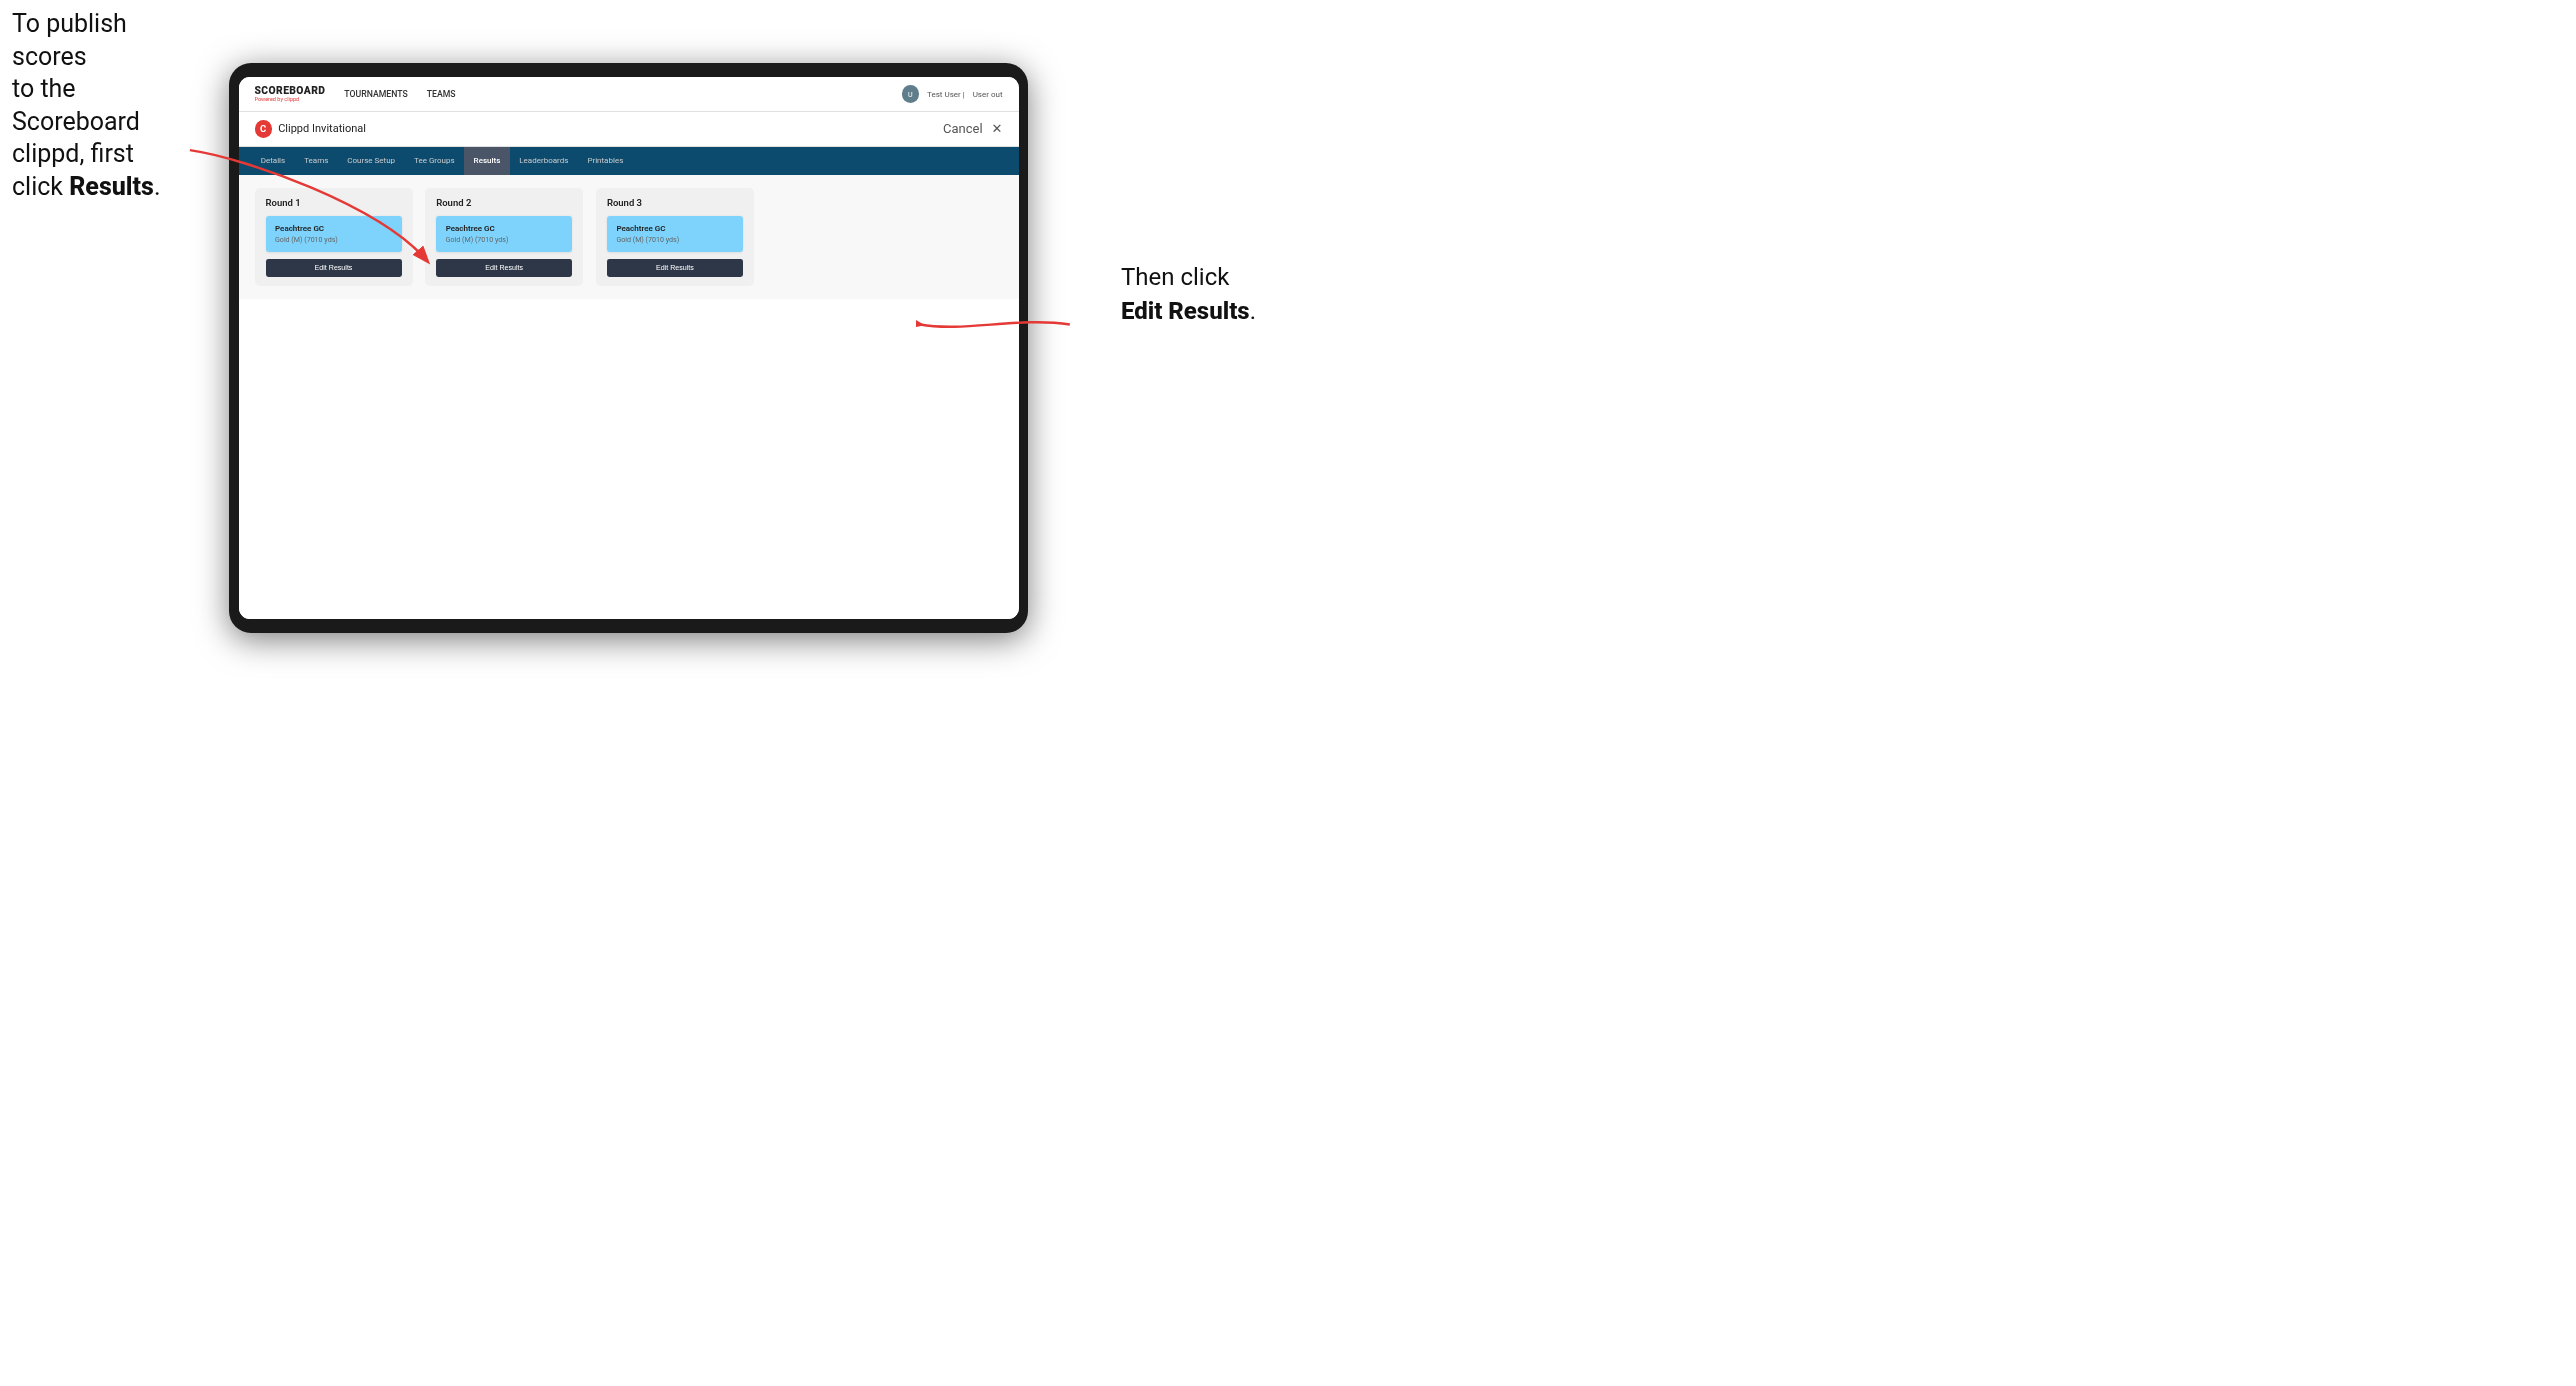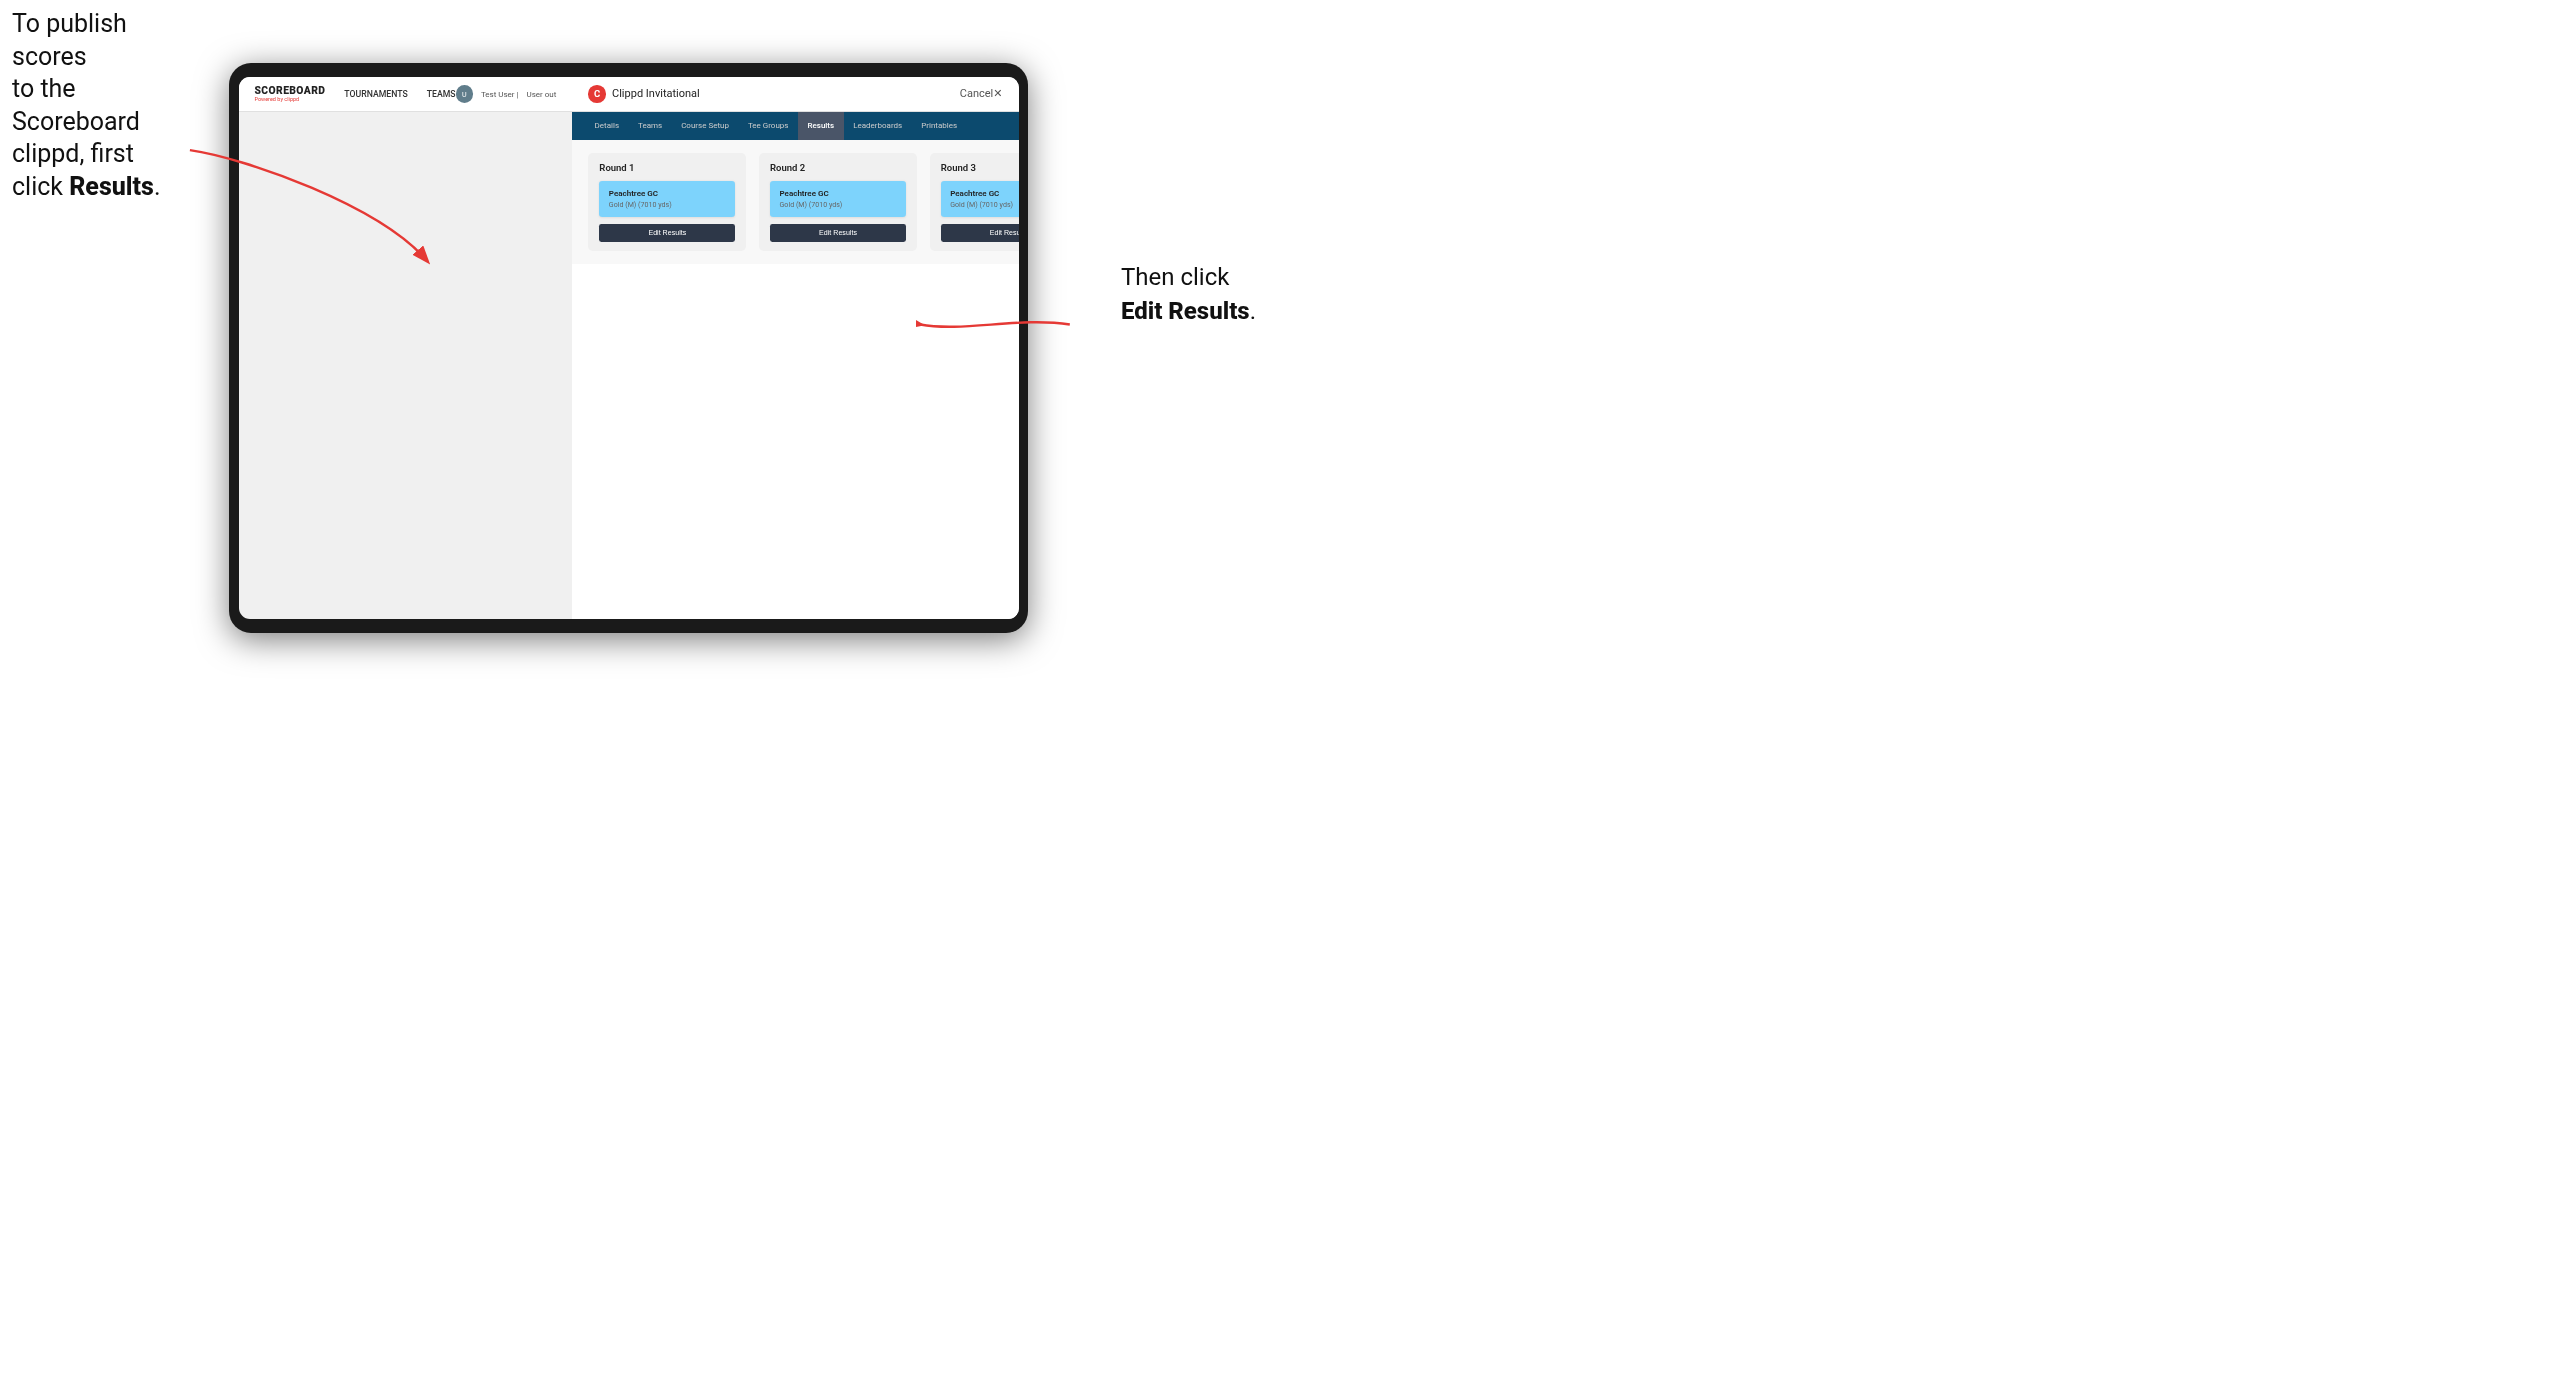--- a/index.html
+++ b/index.html
@@ -71,21 +71,21 @@
     }
 
     
     .tablet-screen {
       width: 100%;
       height: 100%;
       background: #f0f0f0;
       border-radius: 11px;
       overflow: hidden;
       display: flex;
-      flex-direction: row;
+      flex-direction: column;
     }
 
     
     .top-nav {
       background: #ffffff;
       border-bottom: 0.8px solid #e0e0e0;
       display: flex;
       align-items: center;
       padding: 0 16px;
       height: 35px;
@@ -175,26 +175,26 @@
       color: white;
       font-size: 9.5px;
       font-weight: 700;
     }
     .tournament-name {
       font-size: 11px;
       font-weight: 400;
       color: #222;
     }
     .cancel-btn {
-      font-size: 11px;
+      font-size: 13px;
       color: #555;
       cursor: pointer;
       display: flex;
       align-items: center;
-      gap: 0;
+      gap: 9px;
     }
 
     
     .tab-nav {
       background: #0c4a6e;
       display: flex;
       padding: 0 12.7px;
       height: 28.5px;
       align-items: center;
     }

